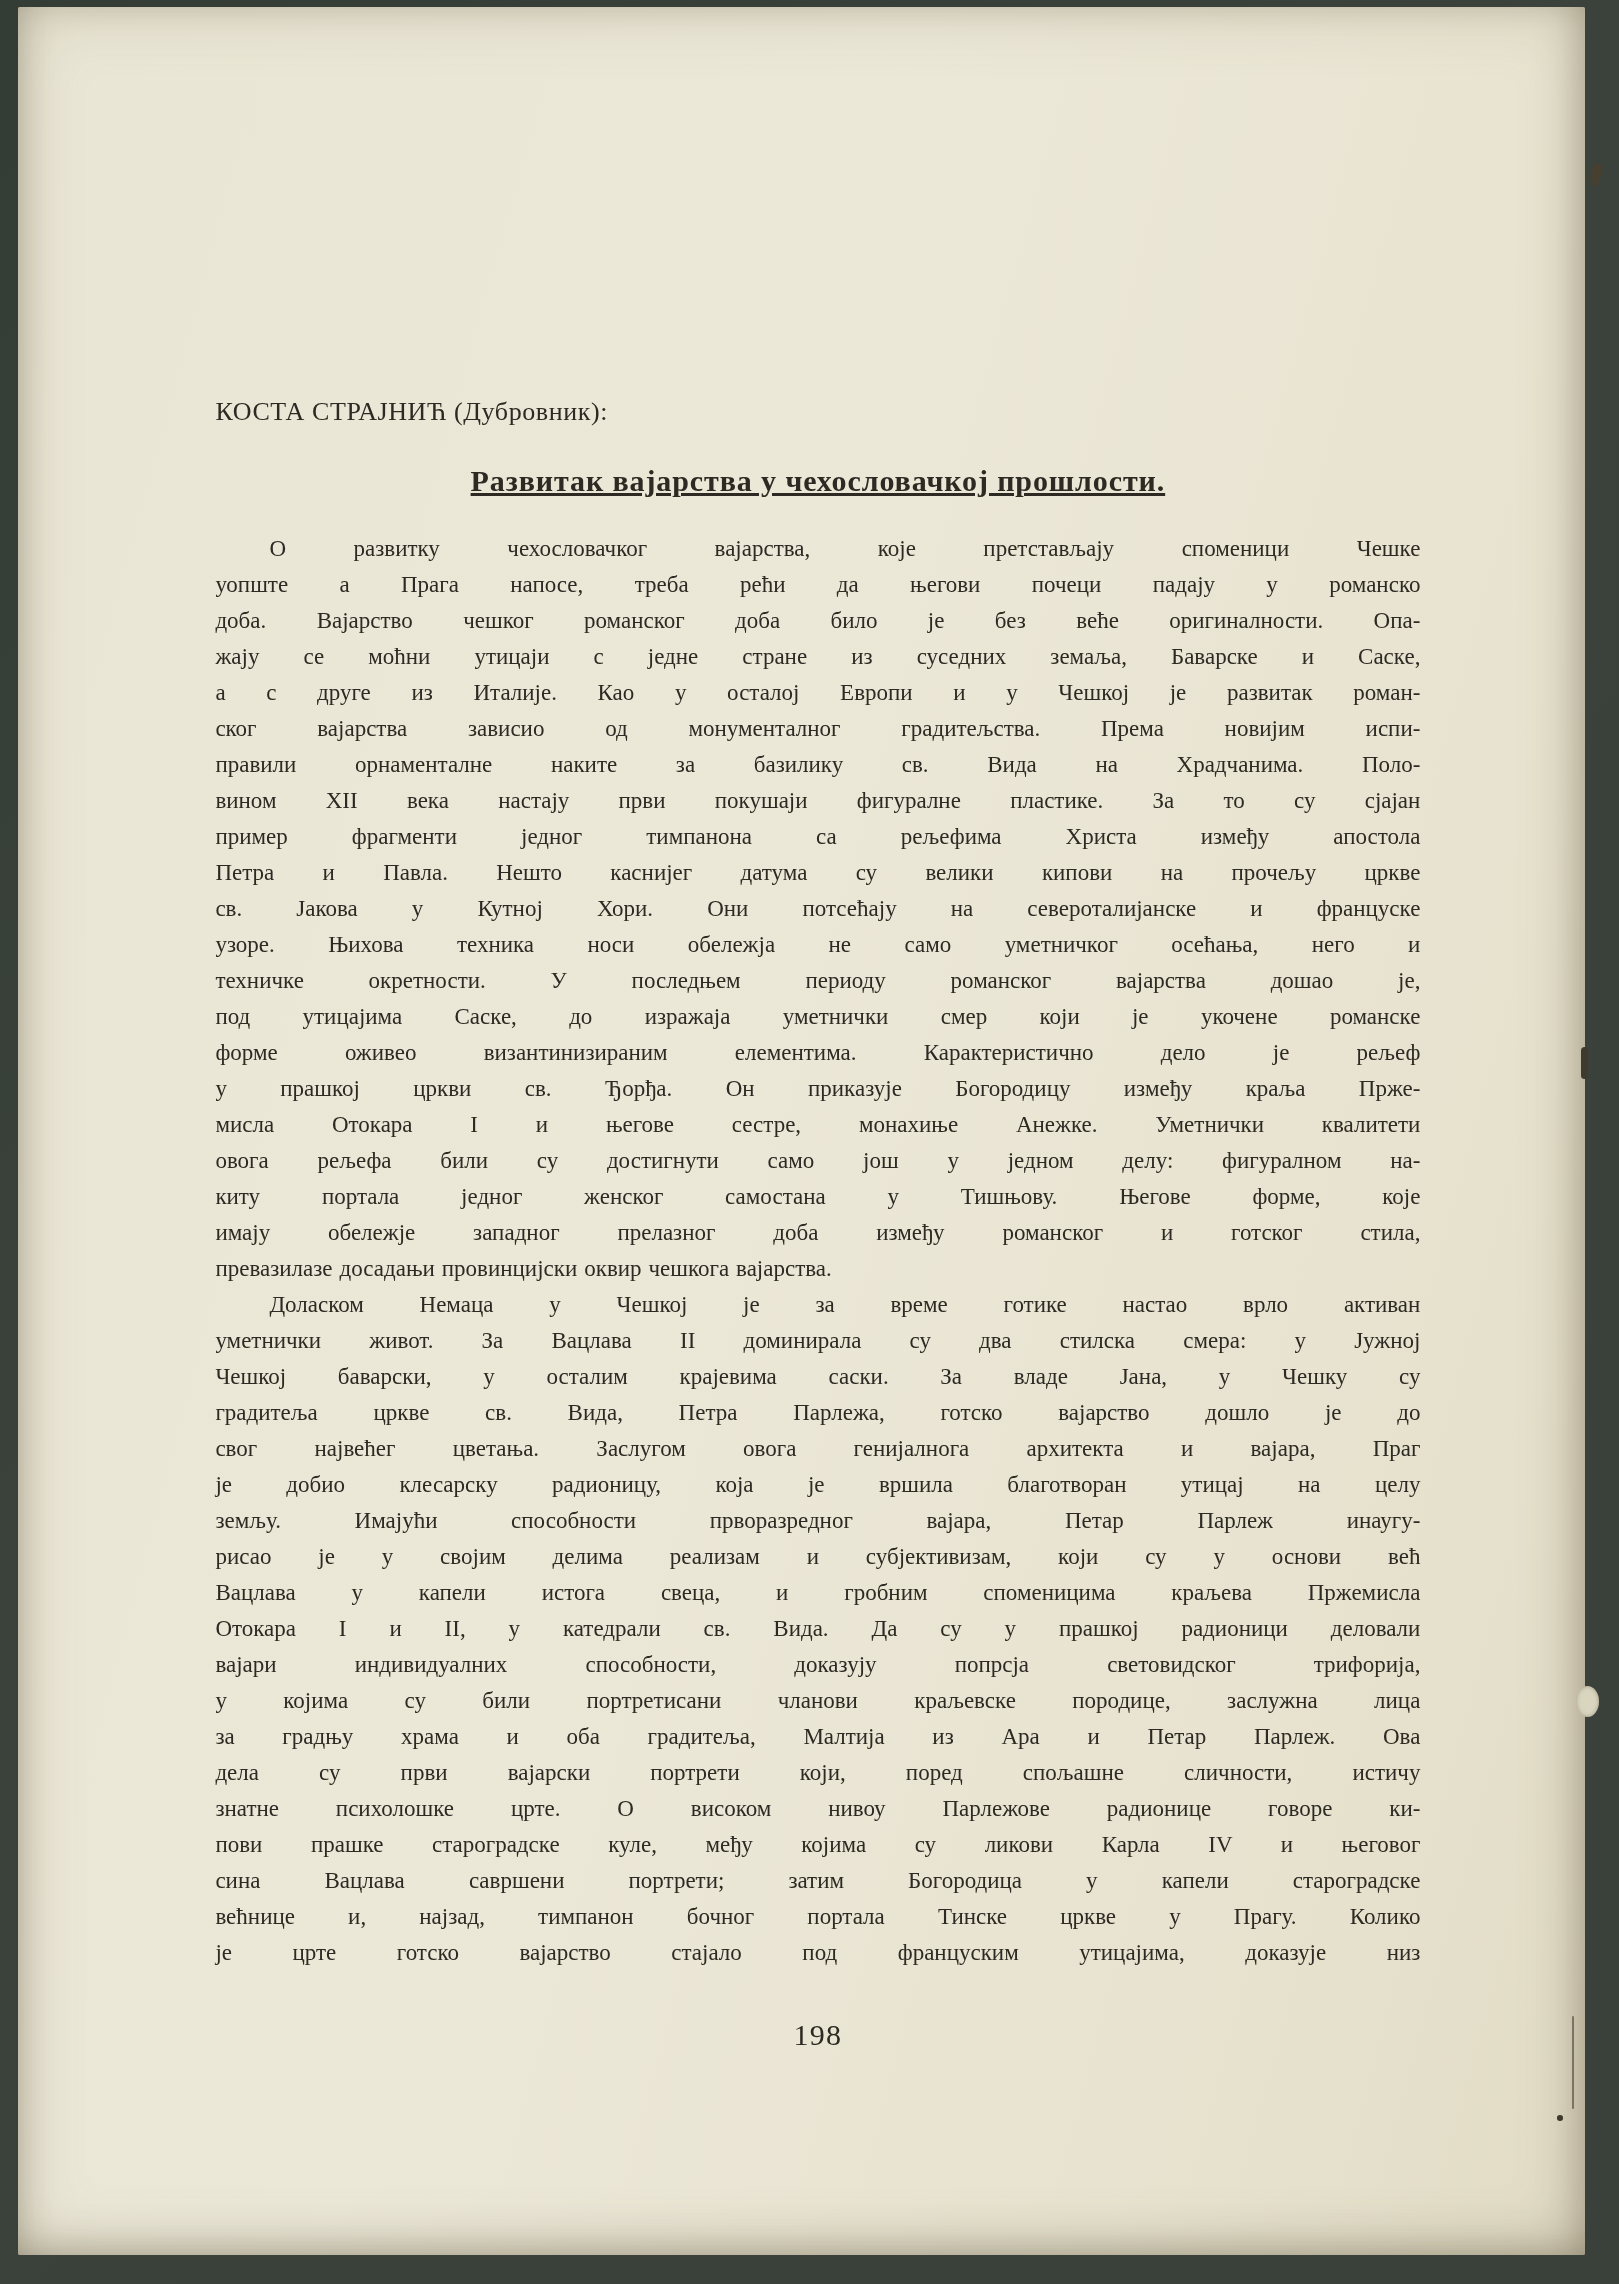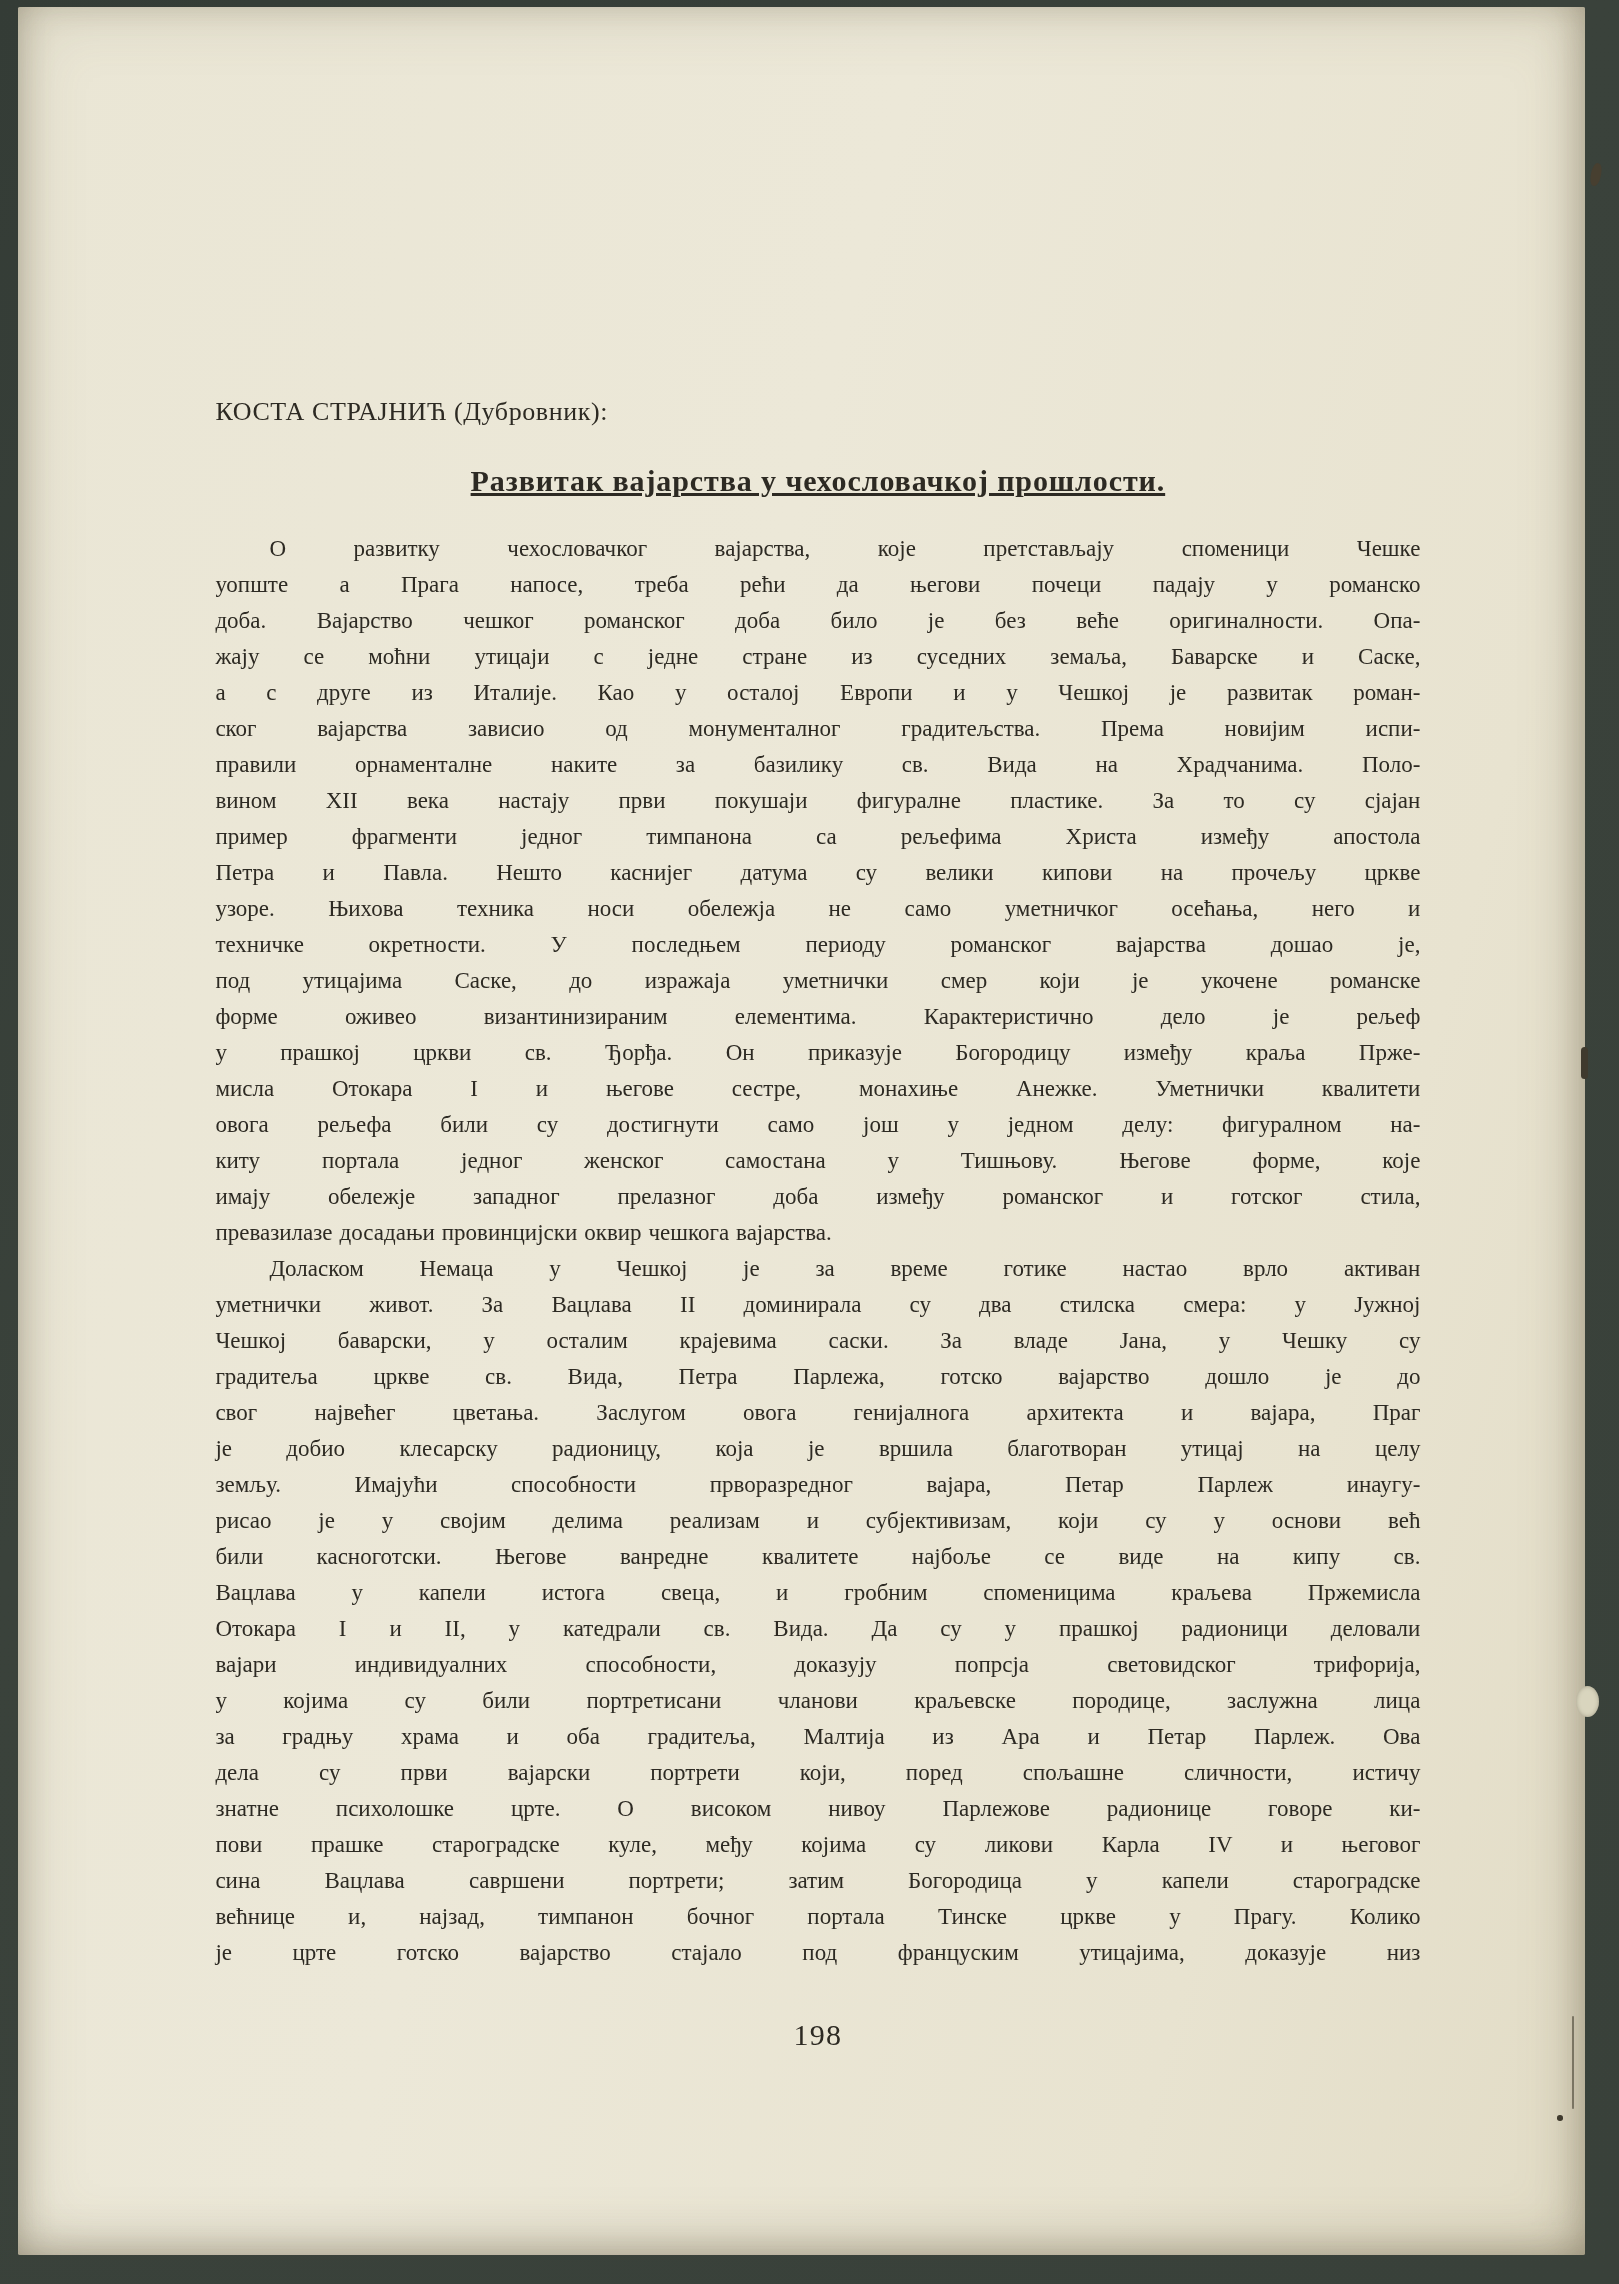--- a/index.html
+++ b/index.html
@@ -143,41 +143,41 @@
           <div class="line indent">О развитку чехословачког вајарства, које претстављају споменици Чешке</div>
           <div class="line">уопште а Прага напосе, треба рећи да његови почеци падају у романско</div>
           <div class="line">доба. Вајарство чешког романског доба било је без веће оригиналности. Опа-</div>
           <div class="line">жају се моћни утицаји с једне стране из суседних земаља, Баварске и Саске,</div>
           <div class="line">а с друге из Италије. Као у осталој Европи и у Чешкој је развитак роман-</div>
           <div class="line">ског вајарства зависио од монументалног градитељства. Према новијим испи-</div>
           <div class="line">правили орнаменталне наките за базилику св. Вида на Храдчанима. Поло-</div>
           <div class="line">вином XII века настају први покушаји фигуралне пластике. За то су сјајан</div>
           <div class="line">пример фрагменти једног тимпанона са рељефима Христа између апостола</div>
           <div class="line">Петра и Павла. Нешто каснијег датума су велики кипови на прочељу цркве</div>
+          <div class="line">св. Јакова у Кутној Хори. Они потсећају на североталијанске и француске</div>
           <div class="line">узоре. Њихова техника носи обележја не само уметничког осећања, него и</div>
           <div class="line">техничке окретности. У последњем периоду романског вајарства дошао је,</div>
           <div class="line">под утицајима Саске, до изражаја уметнички смер који је укочене романске</div>
           <div class="line">форме оживео византинизираним елементима. Карактеристично дело је рељеф</div>
           <div class="line">у прашкој цркви св. Ђорђа. Он приказује Богородицу између краља Прже-</div>
           <div class="line">мисла Отокара I и његове сестре, монахиње Анежке. Уметнички квалитети</div>
           <div class="line">овога рељефа били су достигнути само још у једном делу: фигуралном на-</div>
           <div class="line">киту портала једног женског самостана у Тишњову. Његове форме, које</div>
           <div class="line">имају обележје западног прелазног доба између романског и готског стила,</div>
           <div class="line endline">превазилазе досадањи провинцијски оквир чешкога вајарства.</div>
         </div>
         <div class="paragraph">
           <div class="line indent">Доласком Немаца у Чешкој је за време готике настао врло активан</div>
           <div class="line">уметнички живот. За Вацлава II доминирала су два стилска смера: у Јужној</div>
           <div class="line">Чешкој баварски, у осталим крајевима саски. За владе Јана, у Чешку су</div>
           <div class="line">градитеља цркве св. Вида, Петра Парлежа, готско вајарство дошло је до</div>
           <div class="line">свог највећег цветања. Заслугом овога генијалнога архитекта и вајара, Праг</div>
           <div class="line">је добио клесарску радионицу, која је вршила благотворан утицај на целу</div>
           <div class="line">земљу. Имајући способности прворазредног вајара, Петар Парлеж инаугу-</div>
           <div class="line">рисао је у својим делима реализам и субјективизам, који су у основи већ</div>
-          <div class="line">били касноготски. Његове ванредне квалитете најбоље се виде на кипу св.</div>
           <div class="line">Вацлава у капели истога свеца, и гробним споменицима краљева Пржемисла</div>
           <div class="line">Отокара I и II, у катедрали св. Вида. Да су у прашкој радионици деловали</div>
           <div class="line">вајари индивидуалних способности, доказују попрсја световидског трифорија,</div>
           <div class="line">у којима су били портретисани чланови краљевске породице, заслужна лица</div>
           <div class="line">за градњу храма и оба градитеља, Малтија из Ара и Петар Парлеж. Ова</div>
           <div class="line">дела су први вајарски портрети који, поред спољашне сличности, истичу</div>
           <div class="line">знатне психолошке црте. О високом нивоу Парлежове радионице говоре ки-</div>
           <div class="line">пови прашке староградске куле, међу којима су ликови Карла IV и његовог</div>
           <div class="line">сина Вацлава савршени портрети; затим Богородица у капели староградске</div>
           <div class="line">већнице и, најзад, тимпанон бочног портала Тинске цркве у Прагу. Колико</div>

